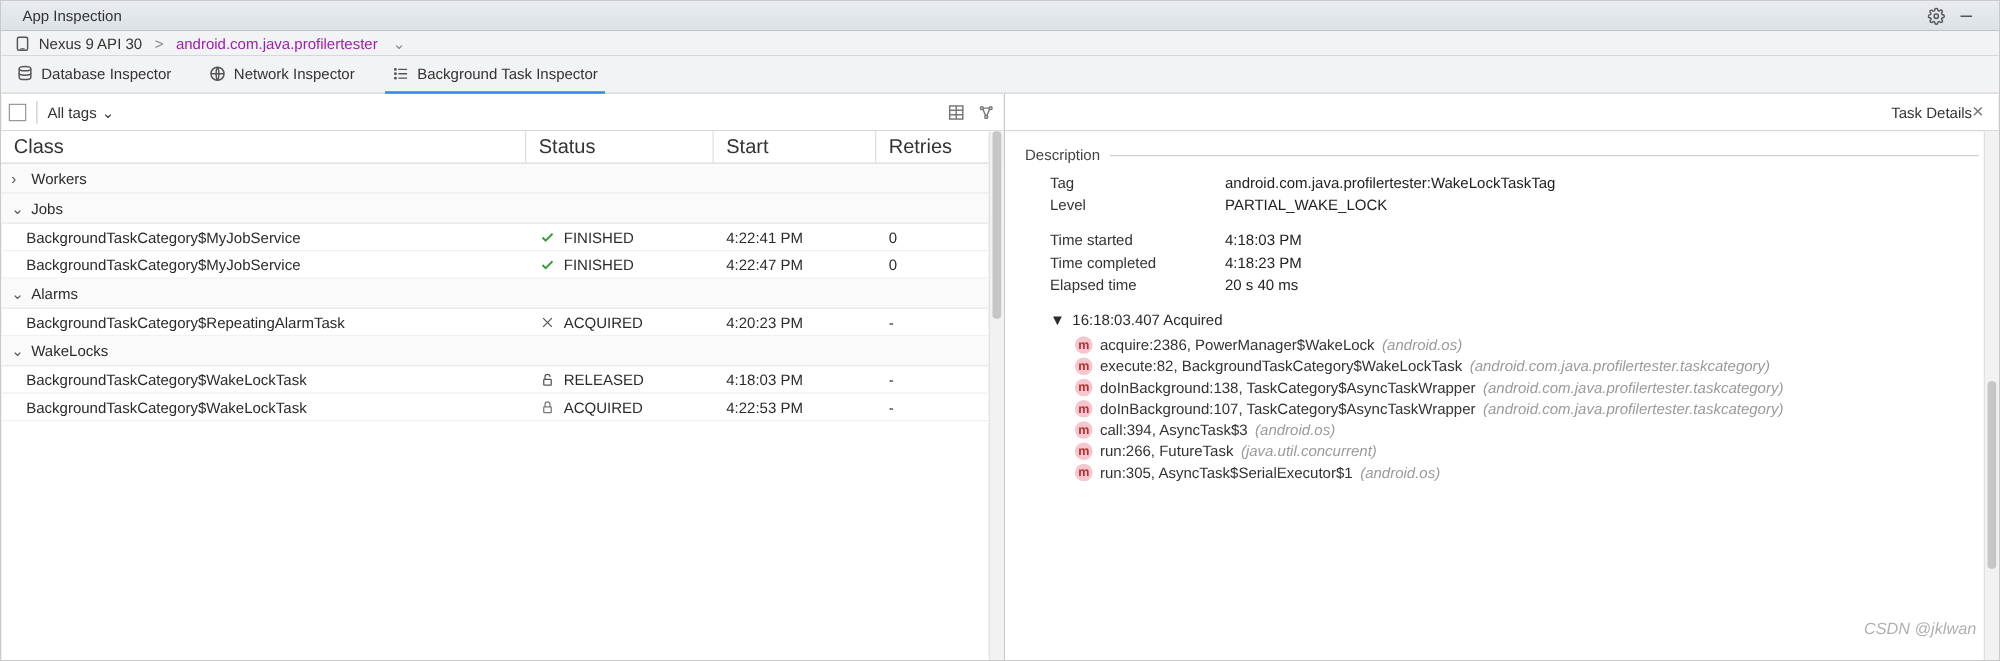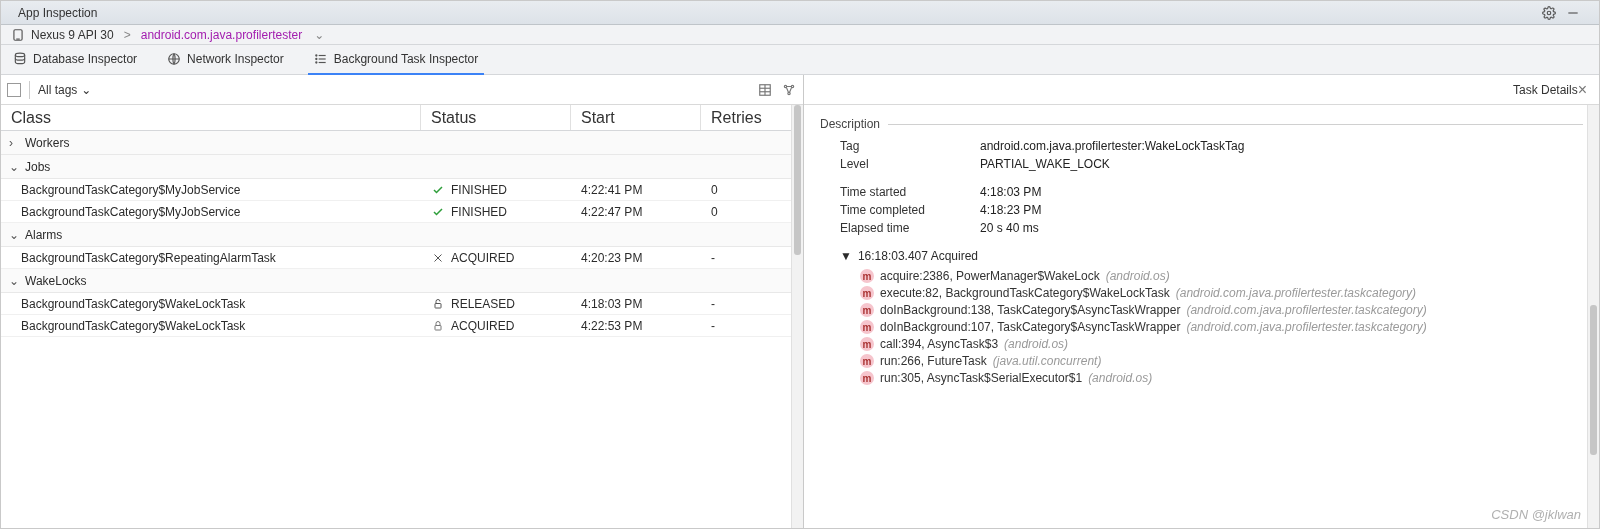--- a/index.html
+++ b/index.html
@@ -57,21 +57,21 @@
   .kv { display:flex; margin:4px 0 4px 20px; }
   .kv .k { width:140px; color:#333; }
   .kv .v { color:#222; }
   .stack-root { display:flex; align-items:center; gap:6px; margin:4px 0 6px 20px; cursor:pointer; }
   .stack-item { display:flex; align-items:center; gap:6px; margin:3px 0 3px 40px; }
   .m-badge { width:14px; height:14px; border-radius:50%; background:#f6c5cd; color:#a33; font-size:10px; font-weight:bold; display:flex; align-items:center; justify-content:center; }
   .stack-text { color:#333; }
   .stack-pkg { color:#9a9a9a; font-style:italic; }
   .right-scroll { position:absolute; right:0; top:30px; bottom:0; width:12px; background:#f2f2f2; border-left:1px solid #e0e0e0; }
   .right-scroll .thumb { position:absolute; left:2px; right:2px; top:200px; height:150px; background:#c6c6c6; border-radius:3px; }
-  .watermark { position:absolute; right:18px; bottom:6px; color:#b0b0b0; font-size:13px; font-style:italic;text-align:right; }
+  .watermark { position:absolute; right:18px; bottom:18px; color:#b0b0b0; font-size:13px; font-style:italic;text-align:right; }
   svg { display:block; }
 </style>
 </head>
 <body>
 
 <div class="toolwindow">
 
   <div class="tw-header">
     <span class="title">App Inspection</span>
     <span class="icon-btn">

